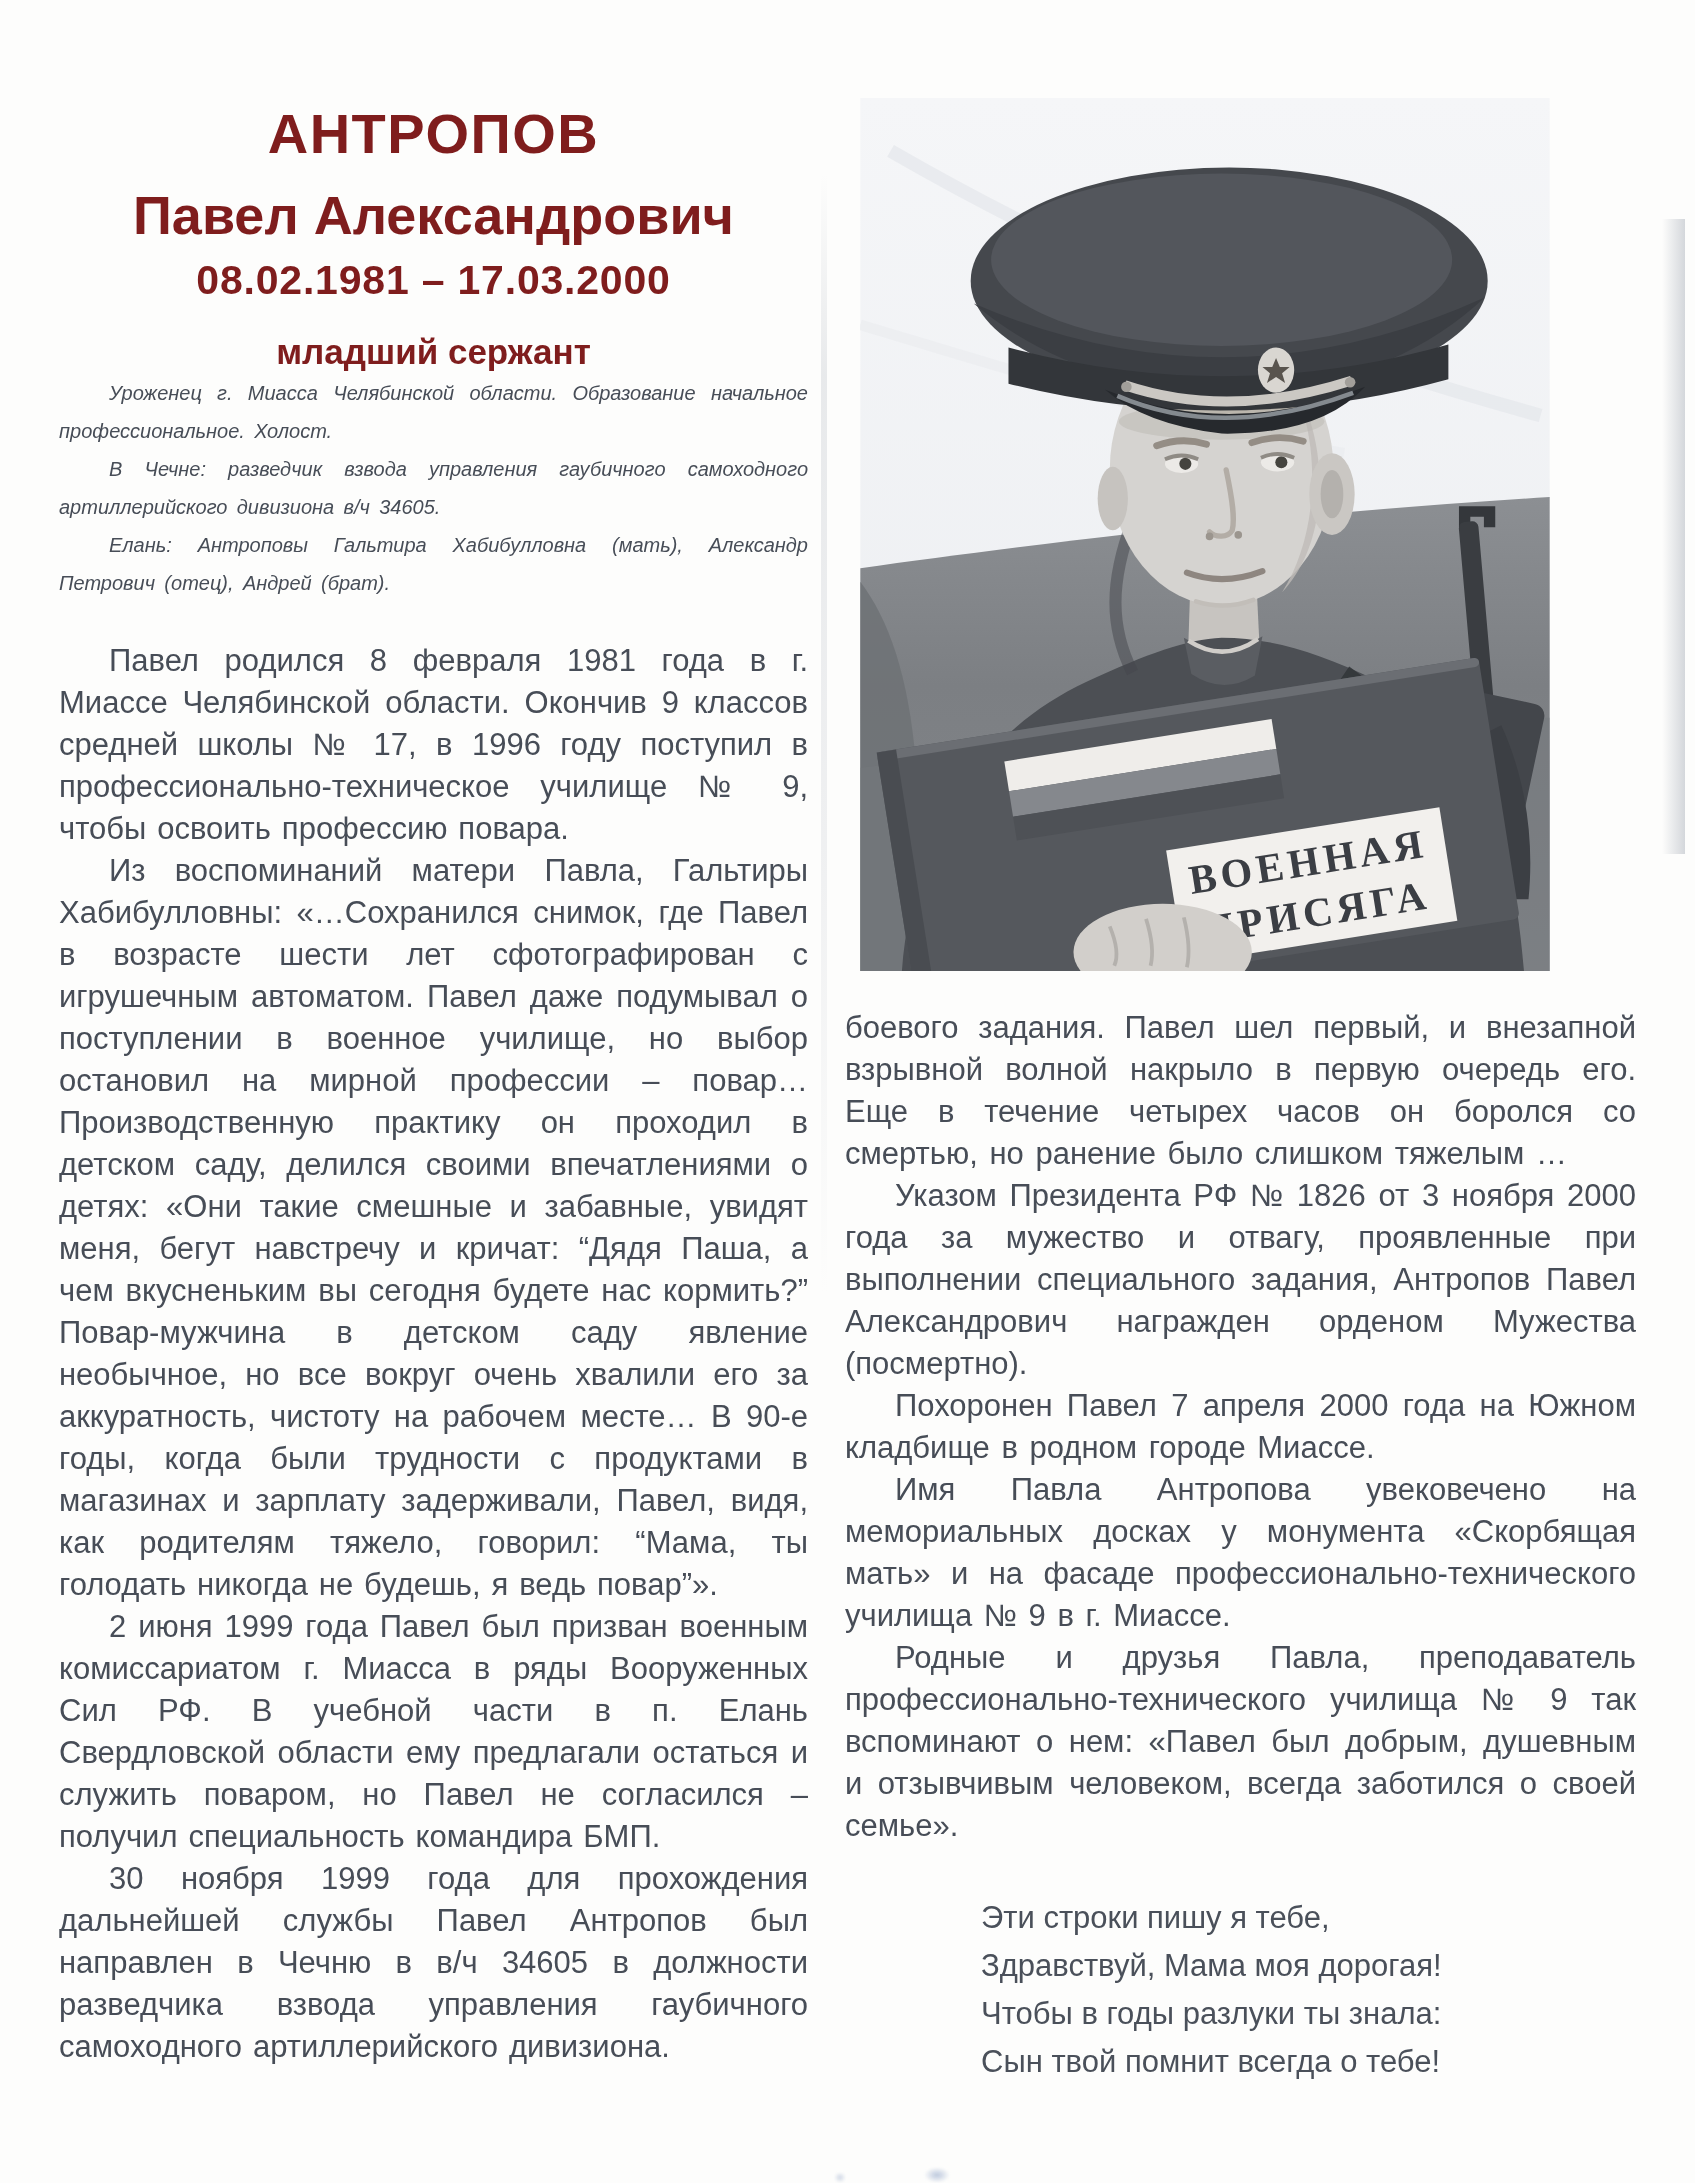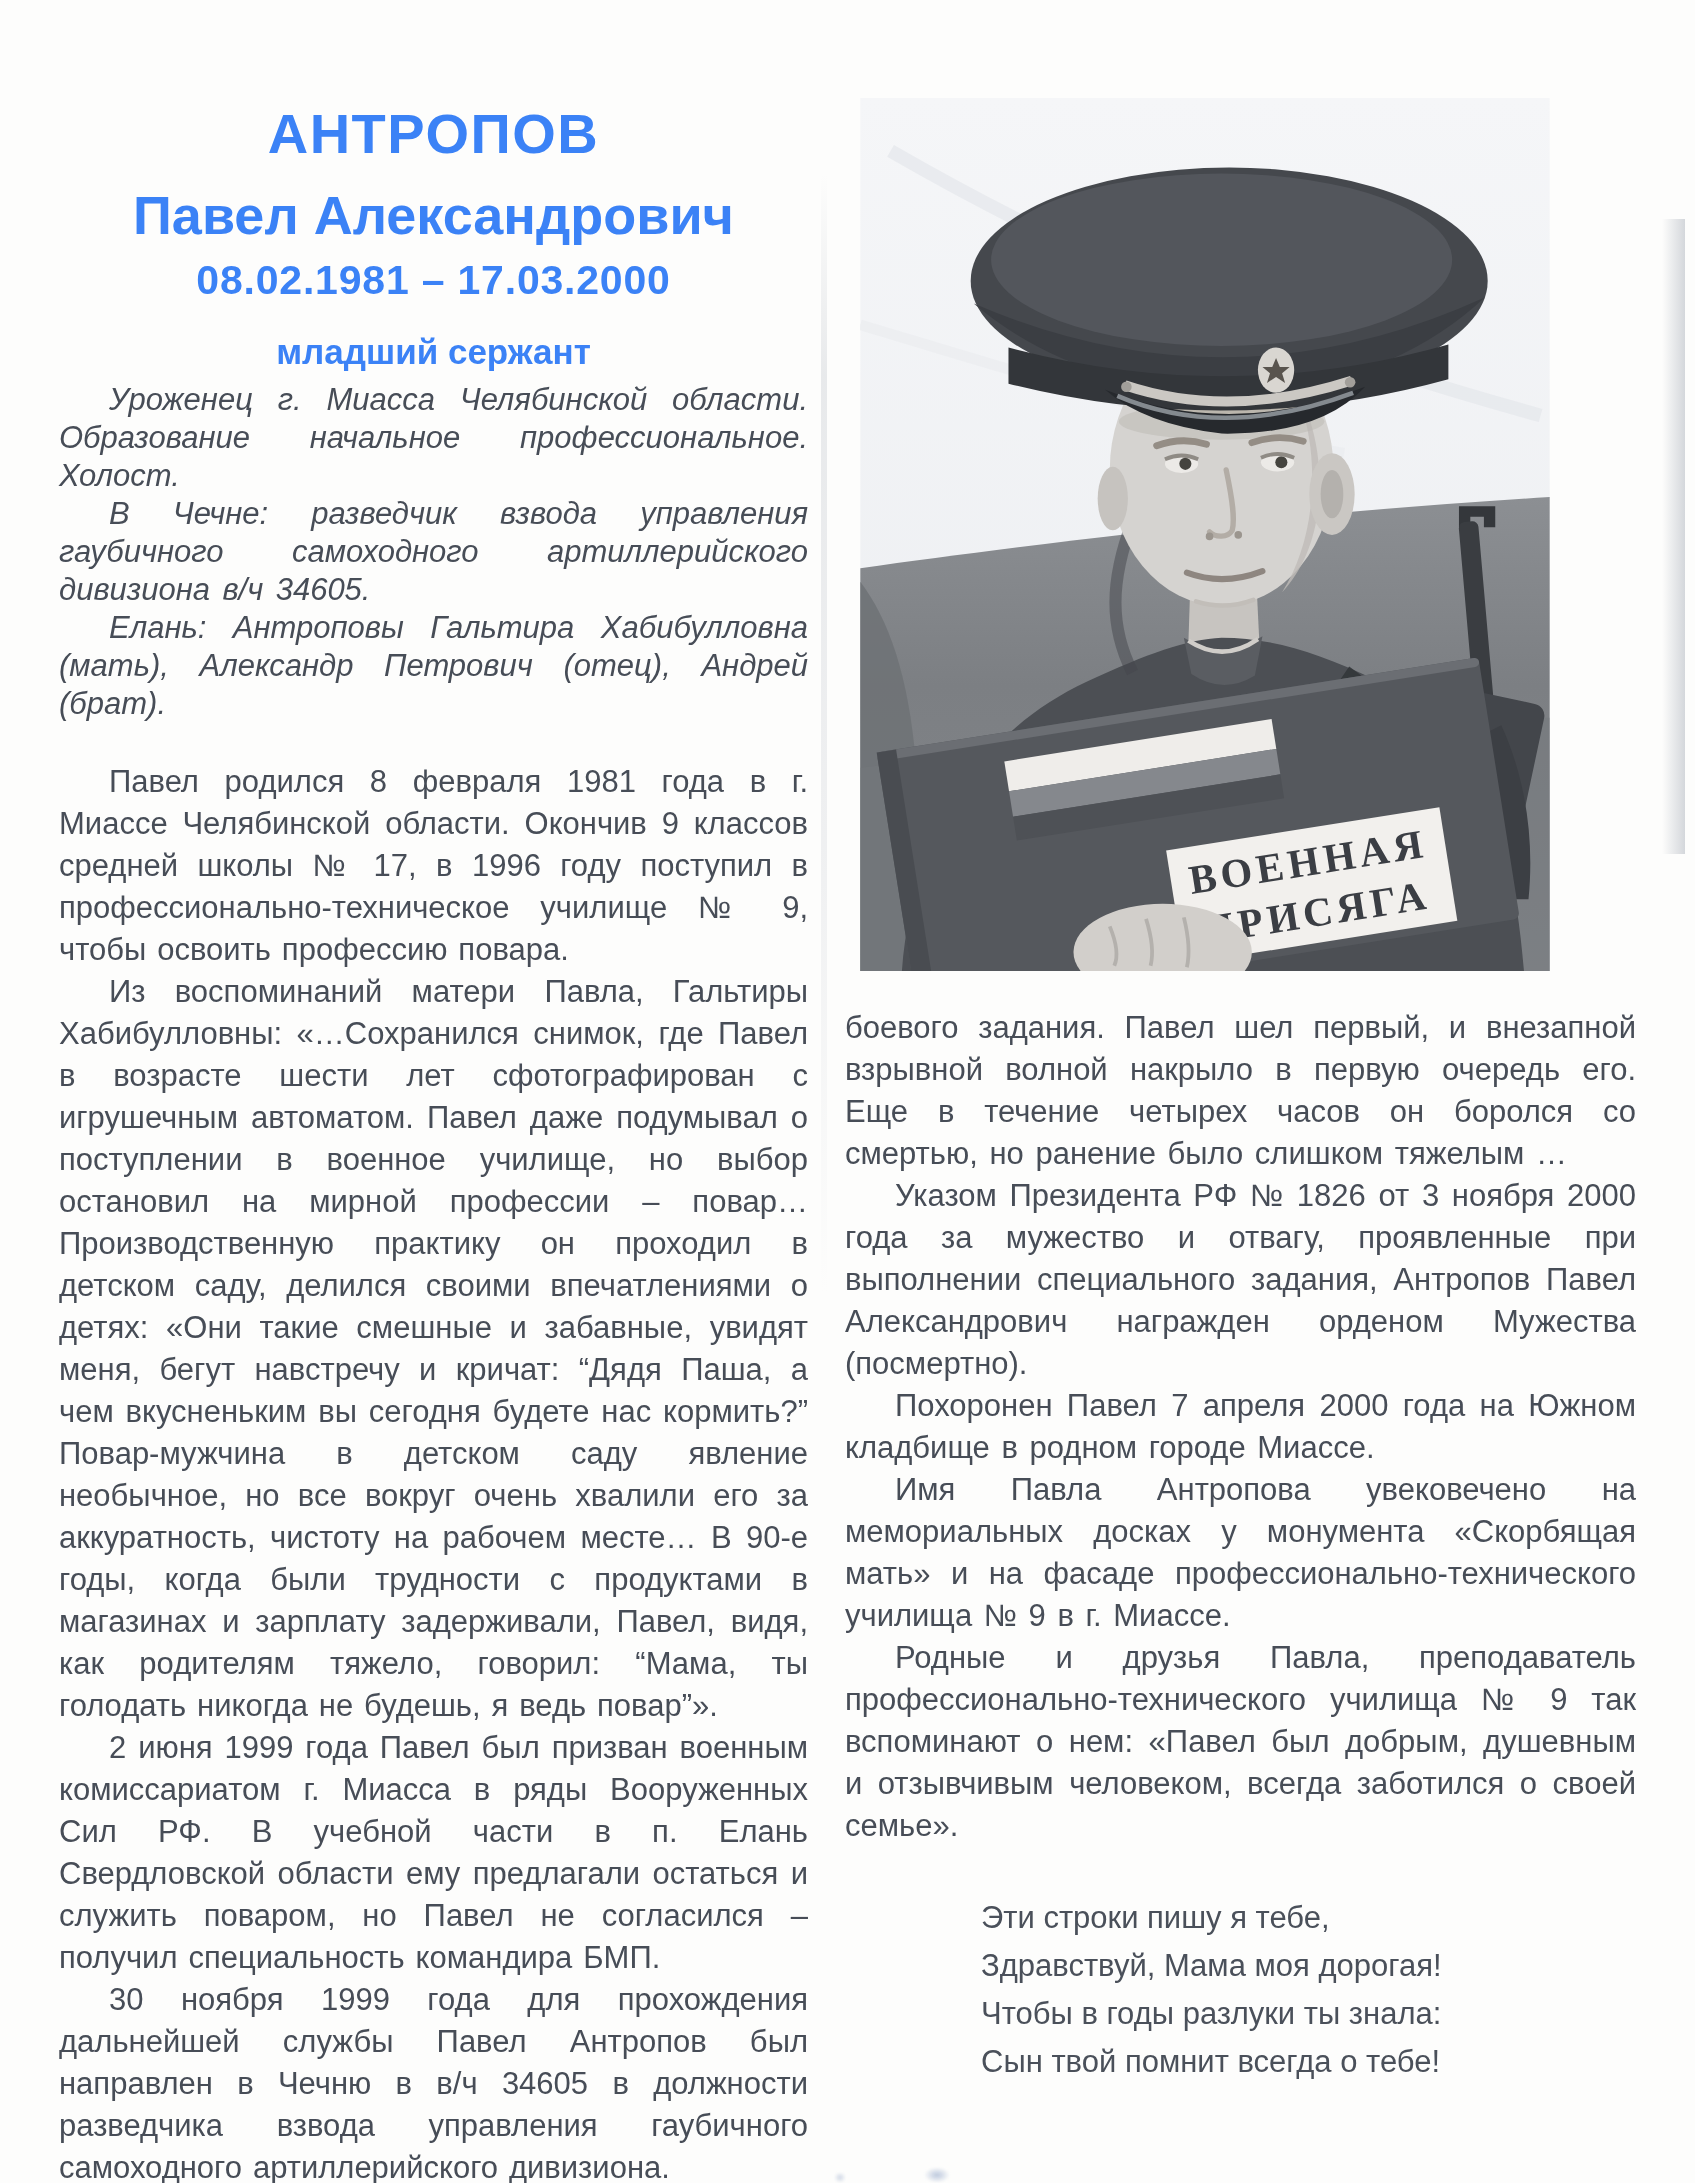--- a/index.html
+++ b/index.html
@@ -8,26 +8,26 @@
     position:relative;
     width:1695px;height:2183px;
     background:#fdfdfc;
     overflow:hidden;
     color:#474d57;
     font-family:"Liberation Sans", sans-serif;
     -webkit-font-smoothing:antialiased;
   }
   
   .col-left{position:absolute;left:59px;top:106px;width:749px;}
-  .page-header{text-align:center;color:#3b82f6;}
+  .page-header{text-align:center;color:#7f1d1d;}
   .surname{font-size:56px;font-weight:700;line-height:1;margin:0;letter-spacing:1.5px;}
   .fullname{font-size:54px;font-weight:700;line-height:1;margin:26px 0 0;}
   .dates{font-size:41px;font-weight:700;line-height:1;margin-top:18px;letter-spacing:0.8px;}
   .rank{font-size:35px;font-weight:700;line-height:1;margin-top:33px;}
-  .intro{margin-top:12px;font-style:italic;font-size:31px;line-height:38px;text-align:justify;word-spacing:3.8px;}
+  .intro{margin-top:5px;font-style:italic;font-size:20px;line-height:38px;text-align:justify;word-spacing:3.8px;}
   .intro p{margin:0;text-indent:50px;}
   .bodytext{font-size:31px;line-height:42px;text-align:justify;word-spacing:2.3px;}
   .col-left .bodytext{margin-top:38px;}
   .bodytext p{margin:0;text-indent:50px;}
   .bodytext p.cont{text-indent:0;}
   
   .col-right{position:absolute;left:845px;top:98px;width:791px;}
   .photo{margin:0 0 0 15px;width:690px;height:873px;display:block;}
   .col-right .bodytext{margin-top:36px;word-spacing:3px;}
   .poem{margin:47px 0 0 136px;font-size:31px;line-height:48px;color:#4a505a;}

